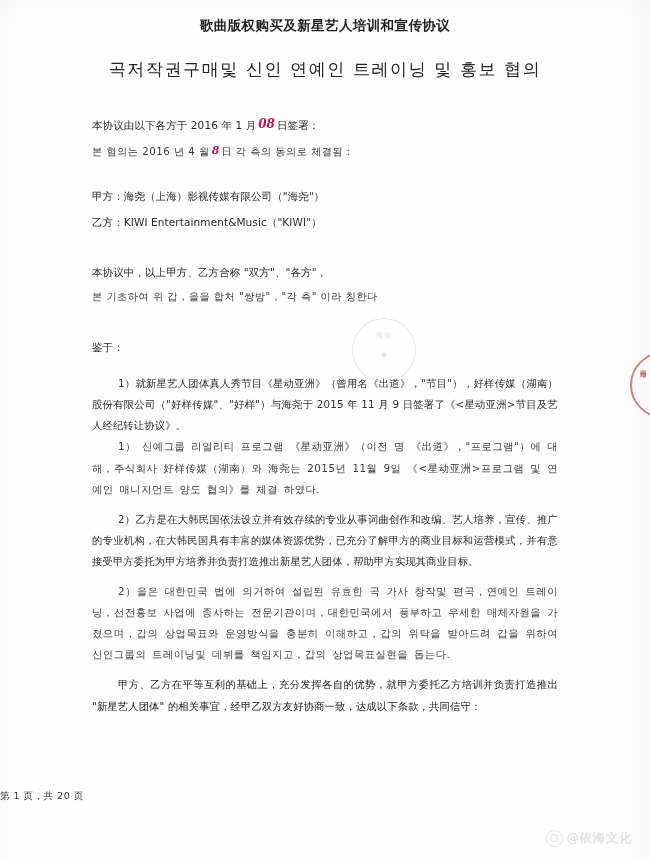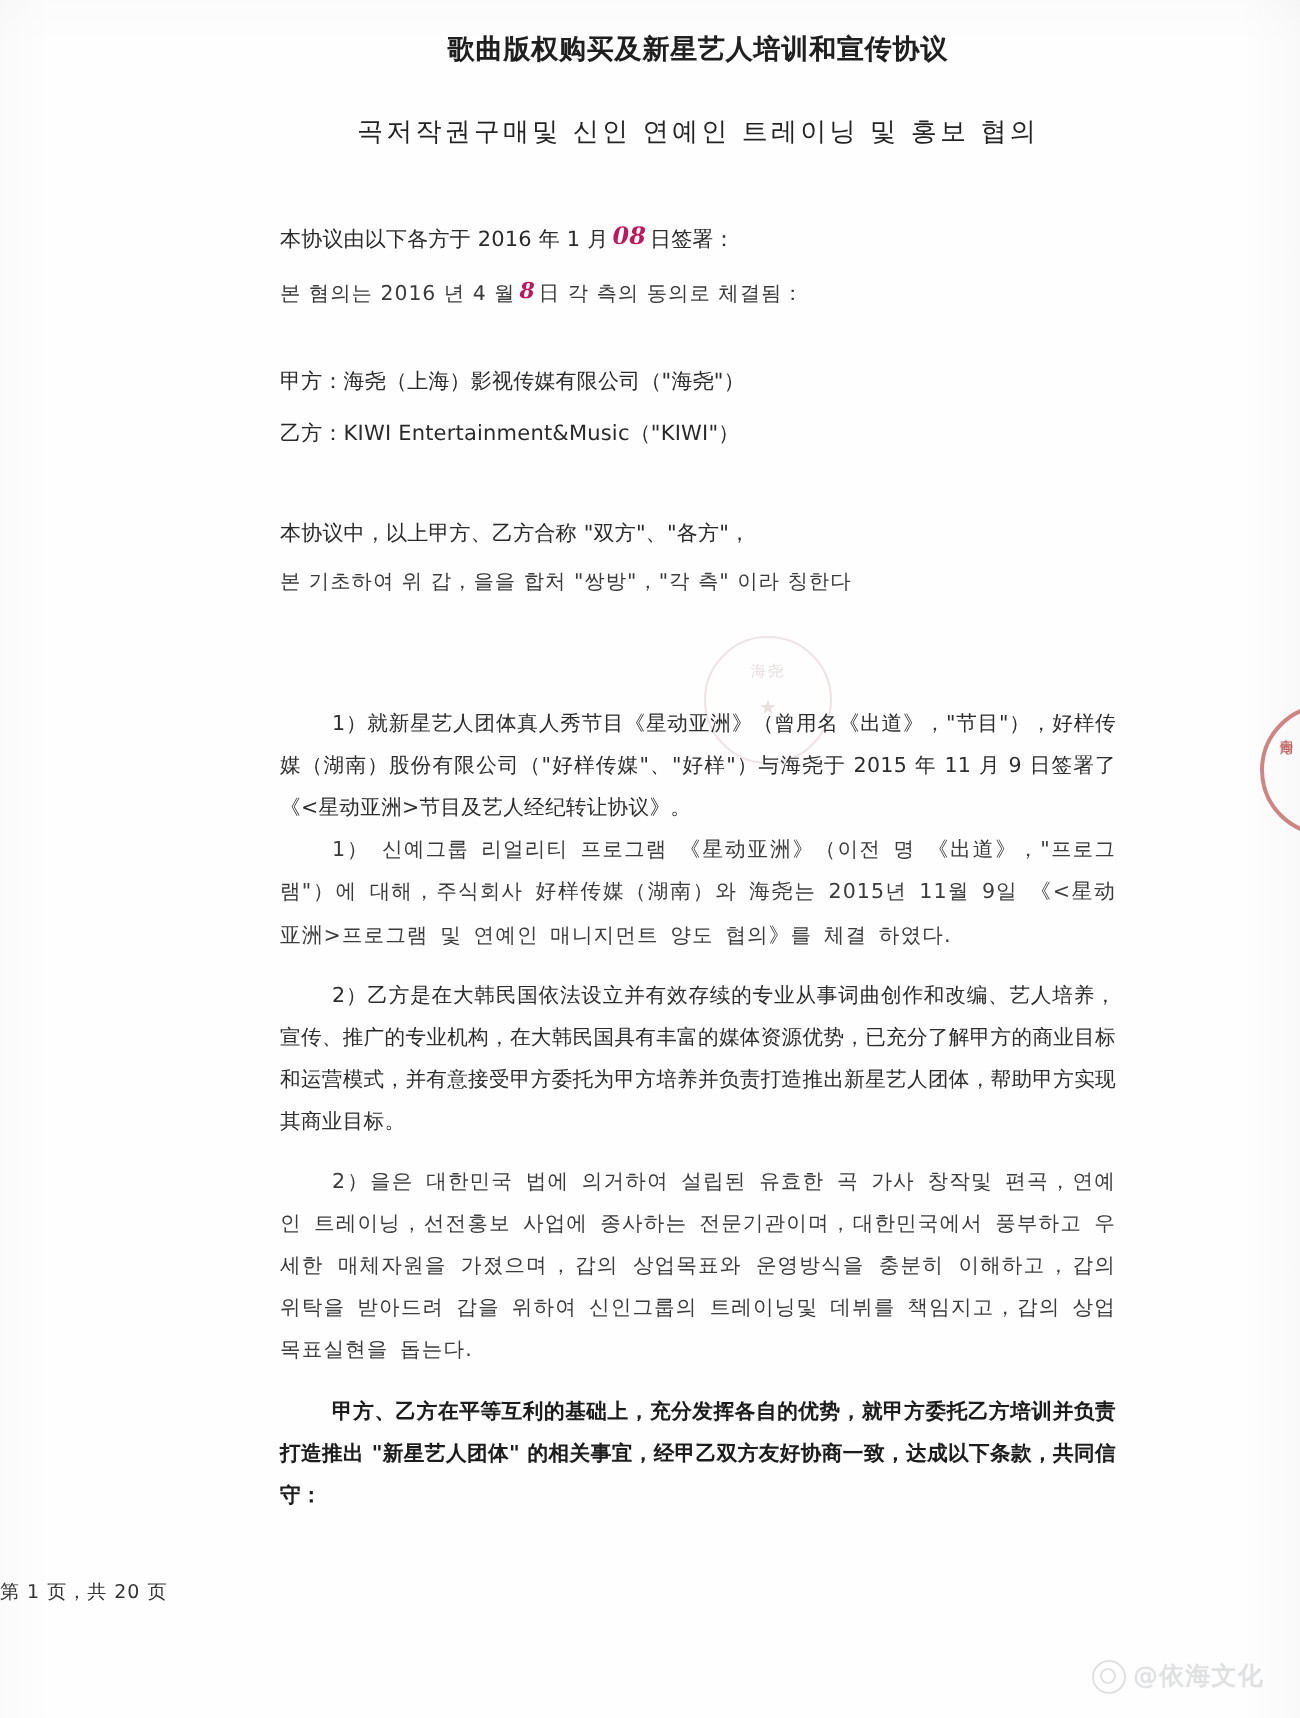--- a/index.html
+++ b/index.html
@@ -26,36 +26,35 @@
       linear-gradient(to right, rgba(0,0,0,0.015) 0px, rgba(0,0,0,0) 26px),
       linear-gradient(to left, rgba(0,0,0,0.018) 0px, rgba(0,0,0,0) 30px),
       linear-gradient(to bottom, rgba(0,0,0,0.012) 0px, rgba(0,0,0,0) 22px);
     pointer-events: none;
     z-index: 1;
   }
   #content {
     position: relative;
     z-index: 3;
     padding: 0;
-    margin-left: 48px;
   }
 
   .title-block {
     text-align: center;
     padding-top: 16px;
   }
   .title-cn {
     font-weight: bold;
     font-size: 13.5px;
     letter-spacing: 0.4px;
     color: #1f1f1f;
     line-height: 1.4;
   }
   .title-kr {
-    font-size: 13px;
+    font-size: 17px;
     color: #232323;
     margin-top: 23px;
     letter-spacing: 1.6px;
     line-height: 1.4;
   }
 
   .body-block {
     margin-left: 92px;
     margin-right: 92px;
   }
@@ -87,21 +86,21 @@
     color: #2c2c2c;
     text-align: justify;
     text-justify: inter-ideograph;
   }
   .para.kr {
     letter-spacing: 0.55px;
     color: #3b3b3b;
     word-spacing: 2px;
   }
   .para.cn { letter-spacing: 0.15px; }
-  .para.bold { font-weight: bold; color: #1c1c1c; }
+  .para.bold { font-weight: normal; color: #1c1c1c; }
   .indent { text-indent: 26px; }
 
   .handwrite {
     font-family: "DejaVu Serif", "Liberation Serif", serif;
     font-style: italic;
     font-size: 12px;
     font-weight: bold;
     color: #be185d;
     letter-spacing: 0px;
     padding: 0 2px;
@@ -261,20 +260,21 @@
       <div class="ln cn">乙方：KIWI Entertainment&amp;Music（"KIWI"）</div>
 
       <div class="gap-xl"></div>
 
       <div class="ln cn">本协议中，以上甲方、乙方合称 "双方"、"各方"，</div>
       <div class="gap-sm"></div>
       <div class="ln kr">본 기초하여 위 갑，을을 합처 "쌍방"，"각 측" 이라 칭한다</div>
 
       <div class="gap-xl"></div>
 
+      <div class="ln cn">鉴于：</div>
 
       <div class="gap-md"></div>
 
       <div class="para cn indent">1）就新星艺人团体真人秀节目《星动亚洲》（曾用名《出道》，"节目"），好样传媒（湖南）股份有限公司（"好样传媒"、"好样"）与海尧于 2015 年 11 月 9 日签署了《&lt;星动亚洲&gt;节目及艺人经纪转让协议》。</div>
 
       <div class="para kr indent">1） 신예그룹 리얼리티 프로그램 《星动亚洲》（이전 명 《出道》，"프로그램"）에 대해，주식회사 好样传媒（湖南）와 海尧는 2015년 11월 9일 《&lt;星动亚洲&gt;프로그램 및 연예인 매니지먼트 양도 협의》를 체결 하였다.</div>
 
       <div class="gap-sm"></div>
 
       <div class="para cn indent">2）乙方是在大韩民国依法设立并有效存续的专业从事词曲创作和改编、艺人培养，宣传、推广的专业机构，在大韩民国具有丰富的媒体资源优势，已充分了解甲方的商业目标和运营模式，并有意接受甲方委托为甲方培养并负责打造推出新星艺人团体，帮助甲方实现其商业目标。</div>

